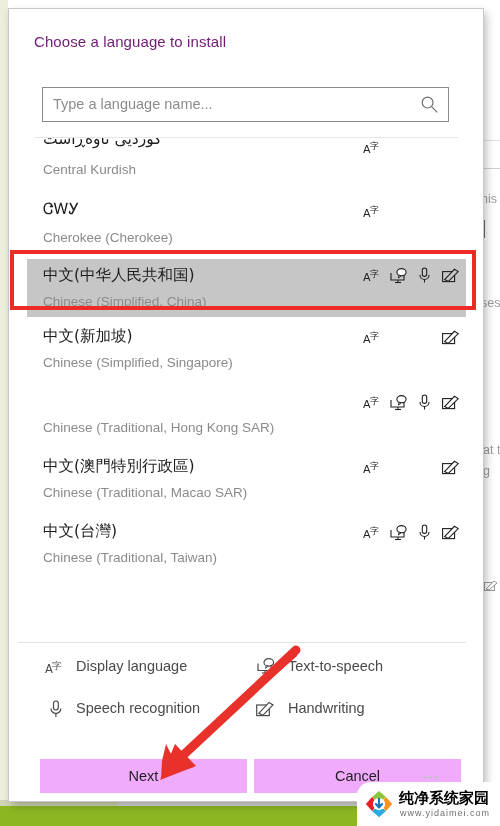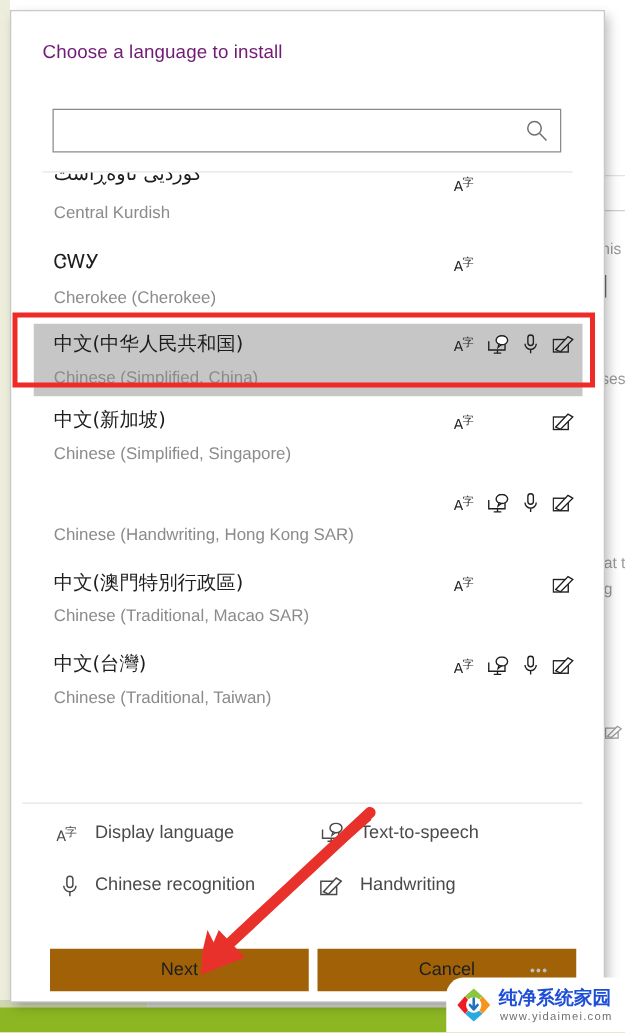--- a/index.html
+++ b/index.html
@@ -81,39 +81,39 @@
 
   
   .legend-sep{position:absolute;left:9px;top:633px;width:448px;height:1px;background:#e3e3e3;}
   .legend{position:absolute;left:0;top:634px;width:474px;height:90px;}
   .legend-item-label{
     position:absolute;font-size:14.5px;color:#4a4a4a;white-space:nowrap;
   }
 
   
   .btn{
-    position:absolute;background:#a16207;border:0;
+    position:absolute;background:#f0abfc;border:0;
     font-family:"Liberation Sans","DejaVu Sans",sans-serif;
     font-size:14.5px;color:#1e1e1e;cursor:pointer;padding:0;
   }
   .btn-next{left:31px;top:750px;width:207px;height:34px;}
   .btn-cancel{left:245px;top:750px;width:207px;height:34px;}
   .btn-dots{position:absolute;left:415px;top:762px;font-size:11px;color:#c0c0c0;letter-spacing:1px;}
 
   
   .arrow-svg{position:absolute;left:0;top:0;width:500px;height:826px;pointer-events:none;}
 
   
   .wm{
     position:absolute;left:357px;top:782px;width:143px;height:44px;
     background:#ffffff;border-top-left-radius:14px;
   }
   .wm-logo{position:absolute;left:8px;top:8px;width:28px;height:28px;}
   .wm-cn{
-    position:absolute;left:42px;top:7px;font-size:15px;color:#1d4ed8;font-weight:bold;
+    position:absolute;left:42px;top:7px;font-size:15px;color:#000000;font-weight:bold;
     font-family:"DejaVu Sans","Liberation Sans",sans-serif;white-space:nowrap;
   }
   .wm-url{
     position:absolute;left:43px;top:26px;font-size:9px;color:#6f6f6f;letter-spacing:1px;
     white-space:nowrap;
   }
 </style>
 </head>
 <body>
 
@@ -138,20 +138,21 @@
 
   <div class="bg-bottomgray"></div>
   <div class="bg-greenbar2"></div>
   <div class="bg-greenbar"></div>
 
   <div class="dialog">
 
     <div class="dlg-title">Choose a language to install</div>
 
     <div class="search-wrap">
+      <input class="search-input" type="text" placeholder="Type a language name..." style="">
       <span class="search-icon">
         <svg width="19" height="19" viewBox="0 0 19 19">
           <circle cx="7.6" cy="7.6" r="5.4" fill="none" stroke="#6f6f6f" stroke-width="1.2"></circle>
           <line x1="11.6" y1="11.6" x2="17.2" y2="17.4" stroke="#6f6f6f" stroke-width="1.2"></line>
         </svg>
       </span>
     </div>
 
     <div class="list-sep"></div>
 
@@ -224,21 +225,21 @@
         </span>
         <span class="icon" style="left:424px;top:13px;">
           <svg width="18" height="15" viewBox="0 0 18 15">
             <rect x="0.6" y="3.6" width="12" height="10" fill="none" stroke="#1f1f1f" stroke-width="1.1"></rect>
             <path d="M2.6 11.6 L12.4 1.3 L16.2 3.6 L6.4 13.4 Z" fill="#ffffff" stroke="#1f1f1f" stroke-width="1.1"></path>
           </svg>
         </span>
       </div>
 
       <div class="row" style="top:244px;height:65px;">
-        <div class="row-en" style="top:38px;">Chinese (Handwriting, Hong Kong SAR)</div>
+        <div class="row-en" style="top:38px;">Chinese (Traditional, Hong Kong SAR)</div>
         <span class="icon" style="left:345px;top:13px;">
           <svg width="17" height="15" viewBox="0 0 17 15">
               <text x="0" y="13" font-family="DejaVu Sans" font-size="11" fill="#1f1f1f">A</text>
               <text x="7" y="9" font-family="DejaVu Sans" font-size="9" fill="#1f1f1f">字</text>
             </svg>
         </span>
         <span class="icon" style="left:372px;top:13px;">
           <svg width="18" height="16" viewBox="0 0 18 16">
             <path d="M1 5 L1 12 L14 12 L14 5" fill="none" stroke="#1f1f1f" stroke-width="1.1"></path>
             <line x1="5" y1="14.5" x2="11" y2="14.5" stroke="#1f1f1f" stroke-width="1.1"></line>
@@ -337,21 +338,21 @@
       </span>
       <span class="legend-item-label" style="left:279px;top:15px;">Text-to-speech</span>
 
       <span class="icon" style="left:40px;top:57px;">
         <svg width="14" height="19" viewBox="0 0 14 19">
           <rect x="4.5" y="1" width="4.8" height="9" rx="2.4" fill="none" stroke="#4a4a4a" stroke-width="1.2"></rect>
           <path d="M2 8.5 a4.9 4.9 0 0 0 9.8 0" fill="none" stroke="#4a4a4a" stroke-width="1.2"></path>
           <line x1="6.9" y1="13.4" x2="6.9" y2="17" stroke="#4a4a4a" stroke-width="1.2"></line>
         </svg>
       </span>
-      <span class="legend-item-label" style="left:67px;top:57px;">Chinese recognition</span>
+      <span class="legend-item-label" style="left:67px;top:57px;">Speech recognition</span>
 
       <span class="icon" style="left:247px;top:58px;">
         <svg width="19" height="16" viewBox="0 0 19 16">
           <rect x="0.7" y="4" width="12.6" height="10.6" fill="none" stroke="#4a4a4a" stroke-width="1.2"></rect>
           <path d="M2.8 12.4 L13 1.4 L17 3.9 L6.8 14.3 Z" fill="#ffffff" stroke="#4a4a4a" stroke-width="1.2"></path>
         </svg>
       </span>
       <span class="legend-item-label" style="left:279px;top:57px;">Handwriting</span>
 
     </div>

